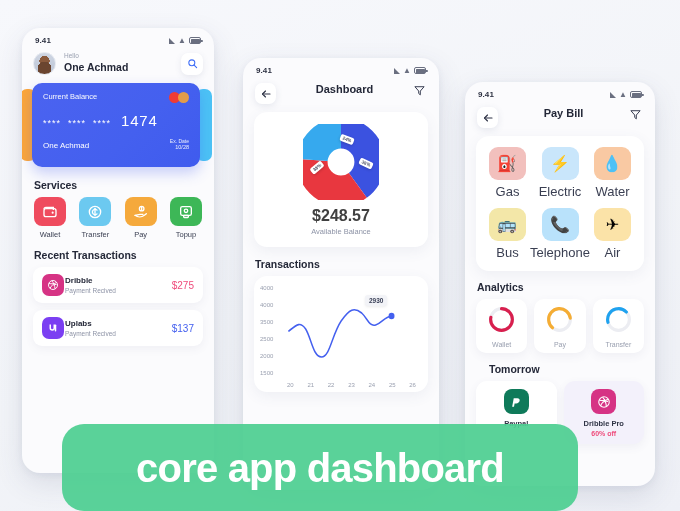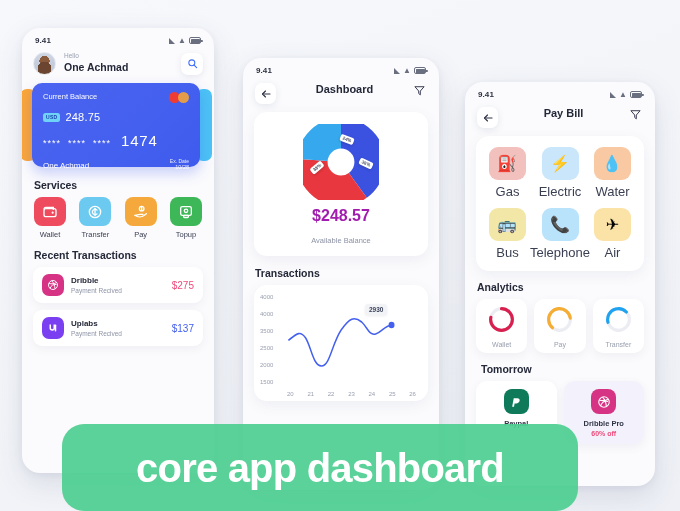--- a/index.html
+++ b/index.html
@@ -117,21 +117,21 @@
   
   .txlist { padding: 0 11px; }
   .txrow {
     background: #fff; border-radius: 9px; padding: 7px 9px;
     display: flex; align-items: center; margin-bottom: 7px;
     box-shadow: 0 3px 9px rgba(80,90,130,.07);
   }
   .tx-ico { width: 22px; height: 22px; border-radius: 7px; flex: none;
             display:flex; align-items:center; justify-content:center; color:#fff; }
   .tx-ico svg { width: 12px; height: 12px; }
-  .tx-mid { flex: 1; margin-left: 7px; min-width: 0; }
+  .tx-mid { flex: 1; margin-left: 1px; min-width: 0; }
   .tx-name { font-size: 8px; font-weight: 700; color: #242838; }
   .tx-sub { font-size: 6.5px; color: #8d93a6; margin-top: 1.5px; }
   .tx-amt { font-size: 10px; font-weight: 400; flex: none; margin-left: 10px; }
 
   
   .navbar { display: flex; align-items: flex-start; padding: 5px 12px 8px 12px; }
   .nav-back {
     width: 21px; height: 21px; border-radius: 7px; background: #fff;
     box-shadow: 0 2px 7px rgba(80,90,130,.13);
     display: flex; align-items: center; justify-content: center;
@@ -151,22 +151,22 @@
   .donut svg { width: 76px; height: 76px; transform: rotate(-90deg); }
   .donut-hole {
     position: absolute; left: 50%; top: 50%; width: 15px; height: 15px;
     margin: -7.5px 0 0 -7.5px; background: #fff; border-radius: 50%;
   }
   .slice-lab {
     position: absolute; background: #fff; color: #4a4f63;
     font-size: 4.6px; font-weight: 600; padding: 1px 2.5px; border-radius: 2px;
     box-shadow: 0 1px 3px rgba(0,0,0,.18); white-space: nowrap;
   }
-  .big-amt { text-align: center; font-size: 16px; font-weight: 700; color: #a21caf; margin-top: 7px; }
-  .big-sub { text-align: center; font-size: 7.5px; color: #8d93a6; margin-top: 11px; }
+  .big-amt { text-align: center; font-size: 16px; font-weight: 700; color: #404040; margin-top: 7px; }
+  .big-sub { text-align: center; font-size: 7.5px; color: #8d93a6; margin-top: 2px; }
   .stat-row { display: flex; margin-top: 9px; }
   .stat { flex: 1; text-align: center; }
   .stat-lab { font-size: 7px; color: #7c8294; }
   .stat-val { font-size: 9.5px; font-weight: 700; margin-top: 2px; }
 
   
   .chart-card {
     background: #fff; border-radius: 13px; margin: 0 11px;
     box-shadow: 0 4px 14px rgba(80,90,130,.08); padding: 9px 8px 4px 6px;
     position: relative;
@@ -261,24 +261,20 @@
     <div class="side-card side-left"></div>
     <div class="side-card side-right"></div>
     <div class="maincard">
       <div class="mc-top">
         <span class="mc-label">Current Balance</span>
         <span class="mc-chip">
             <i class="c1"></i>
             <i class="c2"></i>
           </span>
       </div>
-      <div class="mc-bal">
-        <span class="usd-pill">USD</span>
-        <span class="mc-amount">248.75</span>
-      </div>
       <div class="mc-digits">
         <span>****</span>
         <span>****</span>
         <span>****</span>
         <span class="last">1474</span>
       </div>
       <div class="mc-bottom">
         <span class="mc-holder">One Achmad</span>
         <span class="mc-exp">
           <div>Ex. Date</div>
@@ -522,21 +518,21 @@
     </div>
     <div class="ana-card">
       <svg class="ana-ring" viewBox="0 0 36 36">
         <circle cx="18" cy="18" r="14.5" fill="none" stroke="#ecedf2" stroke-width="4.2"></circle>
         <circle cx="18" cy="18" r="14.5" fill="none" stroke="#1fa2ef" stroke-width="4.2" stroke-linecap="round" stroke-dasharray="38 91" transform="rotate(165 18 18)"></circle>
       </svg>
       <div class="ana-lab">Transfer</div>
     </div>
   </div>
 
-  <div class="sec-title" style="padding:10px 12px 6px 16px">Tomorrow</div>
+  <div class="sec-title" style="padding:10px 12px 6px 24px">Tomorrow</div>
   <div class="tmr-row">
     <div class="tmr-card" style="background:#fff">
       <div class="tmr-ico" style="background:#0f7a5a">
         <svg viewBox="0 0 24 24" fill="#fff" stroke="none">
             <path d="M8.6 20l1-5.6h2.6c3.4 0 5.6-1.8 6.1-4.9.4-2.6-1-4.1-4-4.1H8.1L5.4 20z"></path>
           </svg>
       </div>
       <div class="tmr-name">Paypal</div>
       <div class="tmr-off" style="color:#ef4b7b"></div>
     </div>

